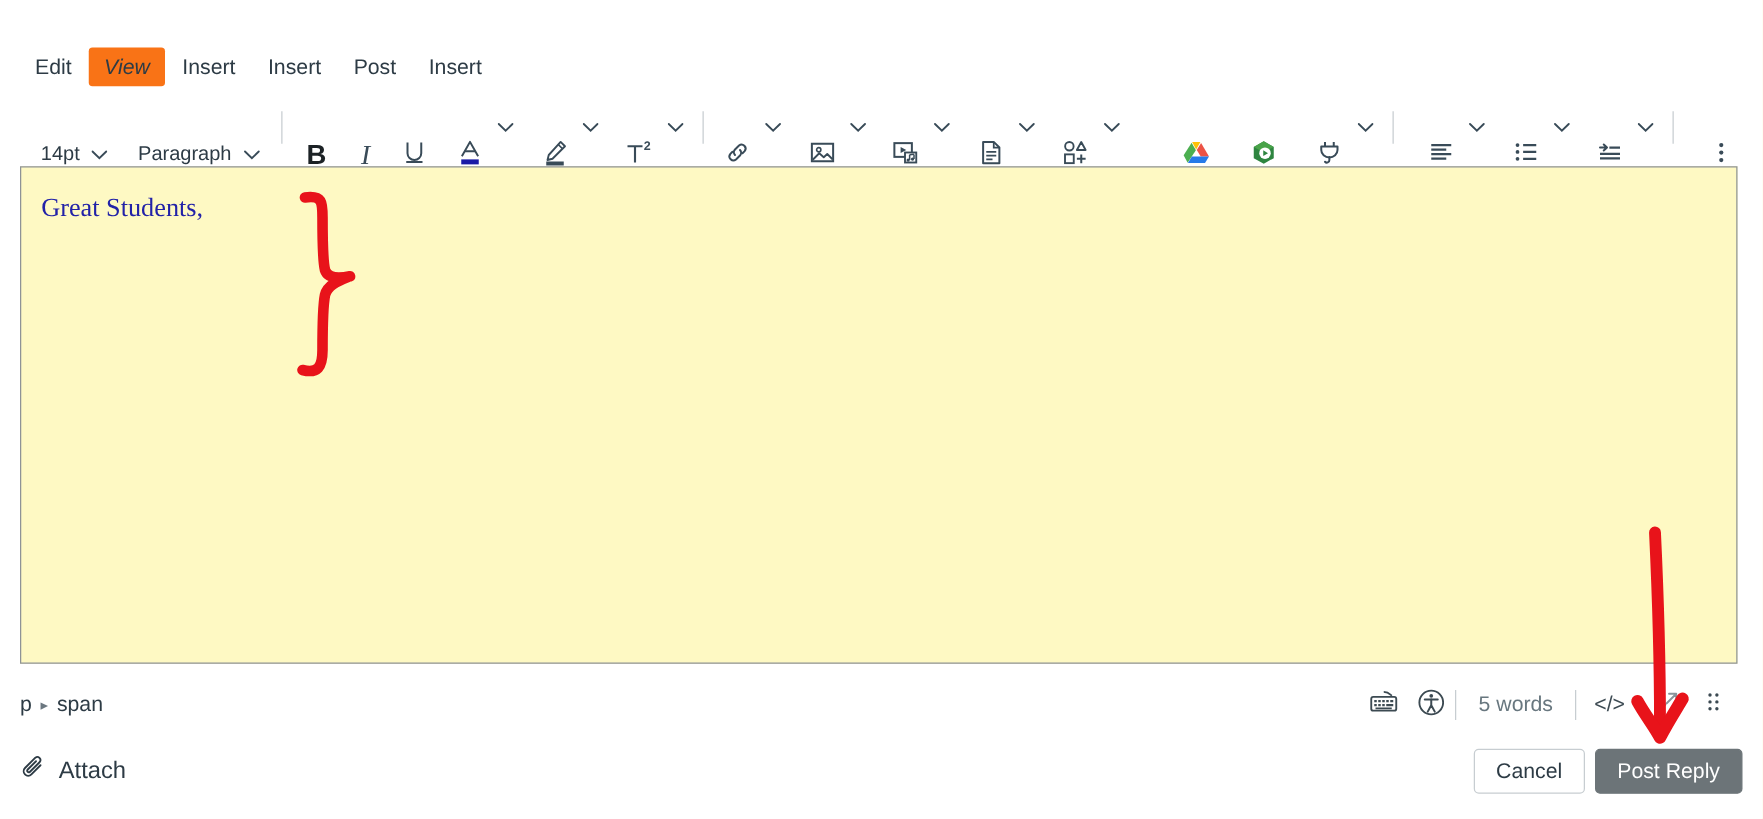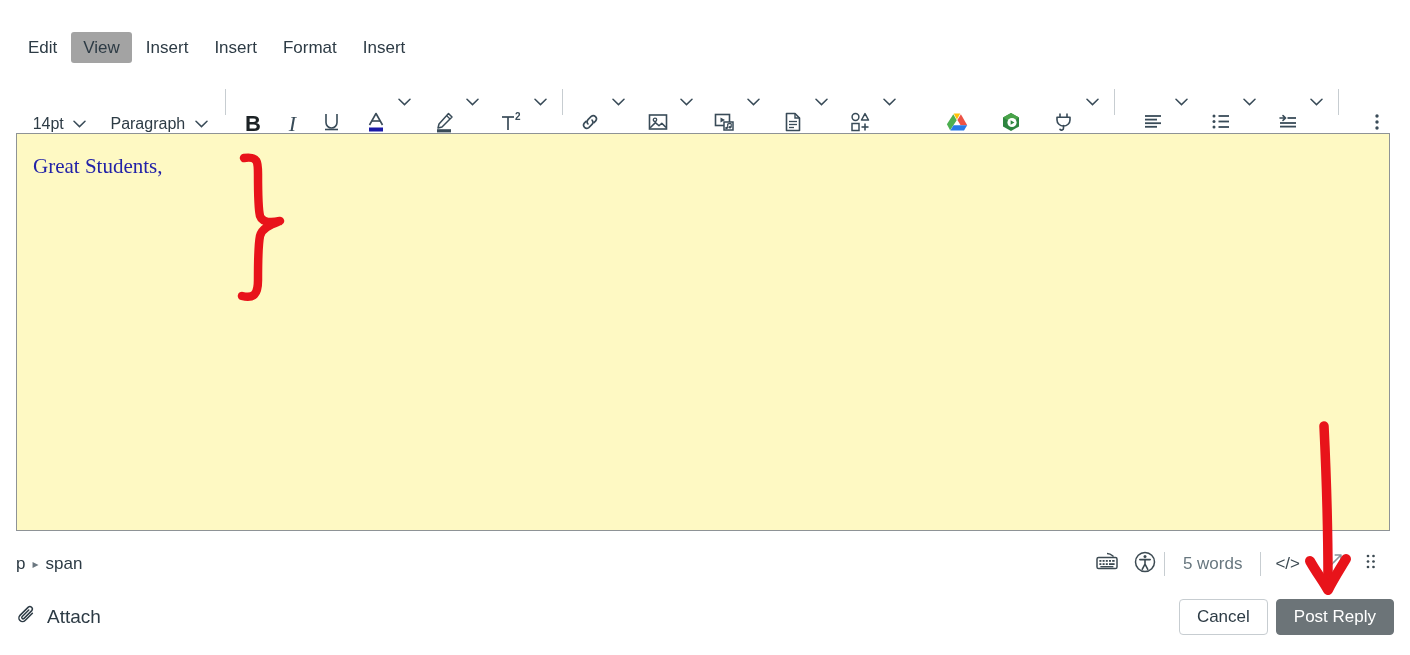--- a/index.html
+++ b/index.html
@@ -16,33 +16,33 @@
     height: 655px;
     background: #ffffff;
   }
 
   
   .menubar {
     position: absolute;
     left: 16px; top: 32px;
     height: 42px;
     display: flex;
-    align-items: flex-start;
+    align-items: center;
     gap: 2px;
   }
   .menu-item {
     font-size: 17px;
     color: #2d3b45;
     padding: 7px 12px;
     border-radius: 3px;
     line-height: 1;
     cursor: pointer;
     white-space: nowrap;
   }
-  .menu-item.active { background: #a3a3a3; }
+  .menu-item.active { background: #f97316; font-style: italic; }
 
   
   .toolbar {
     position: absolute;
     left: 16px; top: 80px;
     width: 1378px;
     height: 44px;
     display: flex;
     align-items: center;
   }
@@ -206,21 +206,21 @@
 </head>
 <body>
 
 <div id="app">
 
   <div class="menubar">
     <div class="menu-item">Edit</div>
     <div class="menu-item active">View</div>
     <div class="menu-item">Insert</div>
     <div class="menu-item">Insert</div>
-    <div class="menu-item">Format</div>
+    <div class="menu-item">Post</div>
     <div class="menu-item">Insert</div>
   </div>
 
   <div class="toolbar">
 
     <div class="spacer-md"></div>
 
     <div class="tb-btn text-btn">
       <span>14pt</span>
       <span class="caret" style="width:16px;">

